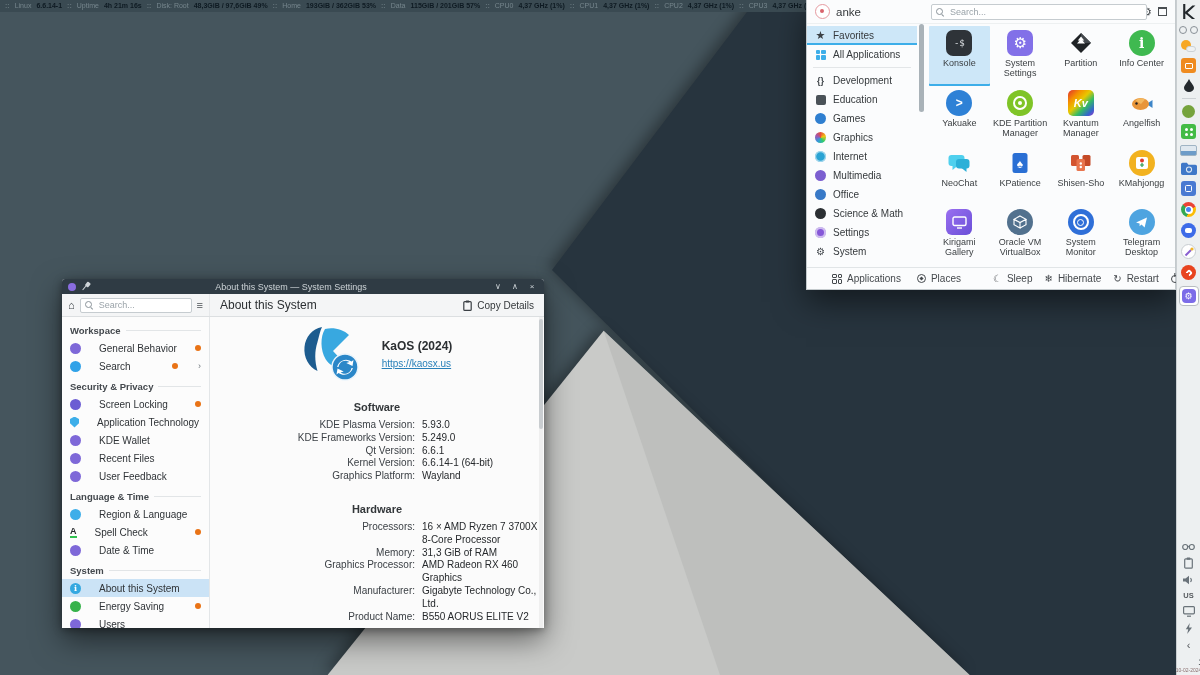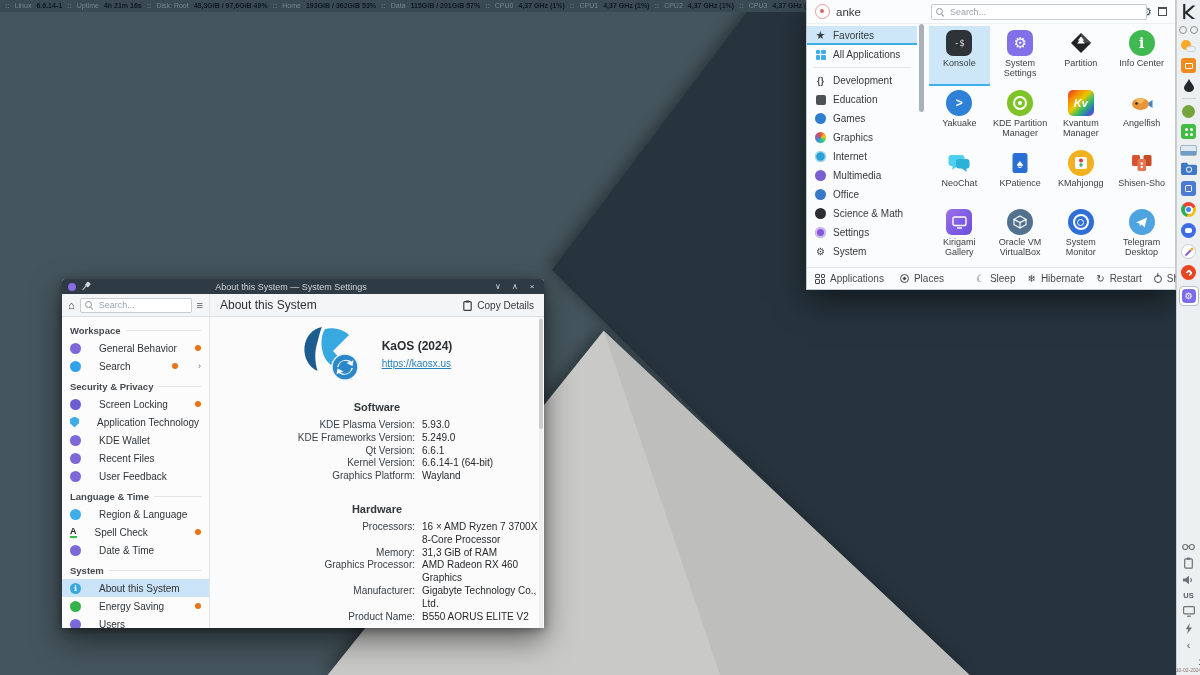--- a/index.html
+++ b/index.html
@@ -82,21 +82,21 @@
   .lsb-item.active{background:#cde7f8;box-shadow:inset 0 -2px 0 #3daee9;}
   .lsb-sep{border-top:1px solid #e3e6e8;margin:3px 6px;}
   .lsb-ic{width:13px;display:inline-flex;justify-content:center;flex:none;}
   .l-scrollcol{width:9px;position:relative;}
   .l-scrollcol i{position:absolute;left:2px;top:0;width:5px;height:88px;background:#a9b2b8;border-radius:2.5px;display:block;}
   #l-grid{flex:1;display:grid;grid-template-columns:repeat(4,1fr);grid-template-rows:repeat(4,1fr);padding:2px 3px;}
   .tile{display:flex;flex-direction:column;align-items:center;padding-top:4px;gap:2px;font-size:9px;line-height:10px;
     text-align:center;color:#3a3e41;cursor:default;border-radius:1px;}
   .tile.active{background:#cde7f8;box-shadow:inset 0 -2px 0 #3daee9;}
   .ai{width:26px;height:26px;display:inline-flex;align-items:center;justify-content:center;flex:none;}
-  .l-foot{height:22px;border-top:1px solid #e1e5e7;display:flex;align-items:center;padding:0 8px;gap:16px;font-size:10px;color:#45494d;}
+  .l-foot{height:22px;border-top:1px solid #e1e5e7;display:flex;align-items:center;padding:0 25px;gap:16px;font-size:10px;color:#45494d;}
   .foot-item{display:flex;align-items:center;gap:5px;cursor:default;white-space:nowrap;}
   .foot-spacer{flex:1;}
   .sess{display:flex;align-items:center;gap:12px;}
   .grid4{width:10px;height:10px;display:grid;grid-template-columns:1fr 1fr;gap:1px;}
   .grid4 i{background:#3daee9;border-radius:1px;display:block;}
   .grid4.outline i{background:transparent;border:1.2px solid #45494d;border-radius:1px;}
   .compass{width:9px;height:9px;border:1.2px solid #45494d;border-radius:50%;display:inline-flex;align-items:center;justify-content:center;}
   .compass i{width:3px;height:3px;background:#45494d;transform:rotate(45deg);display:block;}
   .pwr{position:relative;width:8px;height:8px;border:1.3px solid #45494d;border-radius:50%;display:inline-block;}
   .pwr::after{content:"";position:absolute;left:50%;top:-3px;width:1.4px;height:4px;background:#45494d;transform:translateX(-50%);}
@@ -551,46 +551,46 @@
                 <svg width="24" height="24" viewBox="0 0 24 24">
                   <rect x="4.5" y="2" width="15" height="20" rx="2.5" fill="#2a6fd4"></rect>
                   <text x="12" y="16.5" font-size="12" fill="#fff" text-anchor="middle">♠</text>
                 </svg>
               </span>
             </span>
             <div>KPatience</div>
           </div>
           <div class="tile">
             <span class="icwrap" style="display: inline-flex; align-items: center; justify-content: center;">
-              <span class="ai" style="background:#f2b21f;border-radius:50%">
-                <svg width="14" height="14" viewBox="0 0 14 14">
-                  <rect x="1" y="1" width="12" height="12" rx="2" fill="#fff"></rect>
-                  <circle cx="7" cy="4.6" r="2" fill="#e0392a"></circle>
-                  <path d="M7 7 v4 M5 9 h4" stroke="#2a9a50" stroke-width="1.2"></path>
-                </svg>
-              </span>
-            </span>
-            <div>KMahjongg</div>
-          </div>
-          <div class="tile">
-            <span class="icwrap" style="display: inline-flex; align-items: center; justify-content: center;">
               <span class="ai">
                 <svg width="22" height="20" viewBox="0 0 22 20">
                   <rect x="1" y="2" width="8" height="11" rx="1.5" fill="#d35430"></rect>
                   <rect x="12.5" y="2" width="8" height="11" rx="1.5" fill="#c44a28"></rect>
                   <rect x="6.5" y="6" width="8.5" height="12" rx="1.5" fill="#e8754e"></rect>
                   <circle cx="10.8" cy="10.5" r="1.2" fill="#fff"></circle>
                   <circle cx="10.8" cy="14" r="1.2" fill="#fff"></circle>
                 </svg>
               </span>
             </span>
             <div>Shisen-Sho</div>
           </div>
           <div class="tile">
             <span class="icwrap" style="display: inline-flex; align-items: center; justify-content: center;">
+              <span class="ai" style="background:#f2b21f;border-radius:50%">
+                <svg width="14" height="14" viewBox="0 0 14 14">
+                  <rect x="1" y="1" width="12" height="12" rx="2" fill="#fff"></rect>
+                  <circle cx="7" cy="4.6" r="2" fill="#e0392a"></circle>
+                  <path d="M7 7 v4 M5 9 h4" stroke="#2a9a50" stroke-width="1.2"></path>
+                </svg>
+              </span>
+            </span>
+            <div>KMahjongg</div>
+          </div>
+          <div class="tile">
+            <span class="icwrap" style="display: inline-flex; align-items: center; justify-content: center;">
               <span class="ai" style="background:linear-gradient(135deg,#9a6ff0,#6a4fd8);border-radius:6px">
                 <svg width="15" height="13" viewBox="0 0 15 13">
                   <rect x="1" y="1" width="13" height="8.5" rx="1.5" fill="none" stroke="#fff" stroke-width="1.4"></rect>
                   <path d="M5 12 h5" stroke="#fff" stroke-width="1.4"></path>
                 </svg>
               </span>
             </span>
             <div>Kirigami Gallery</div>
           </div>
           <div class="tile">

